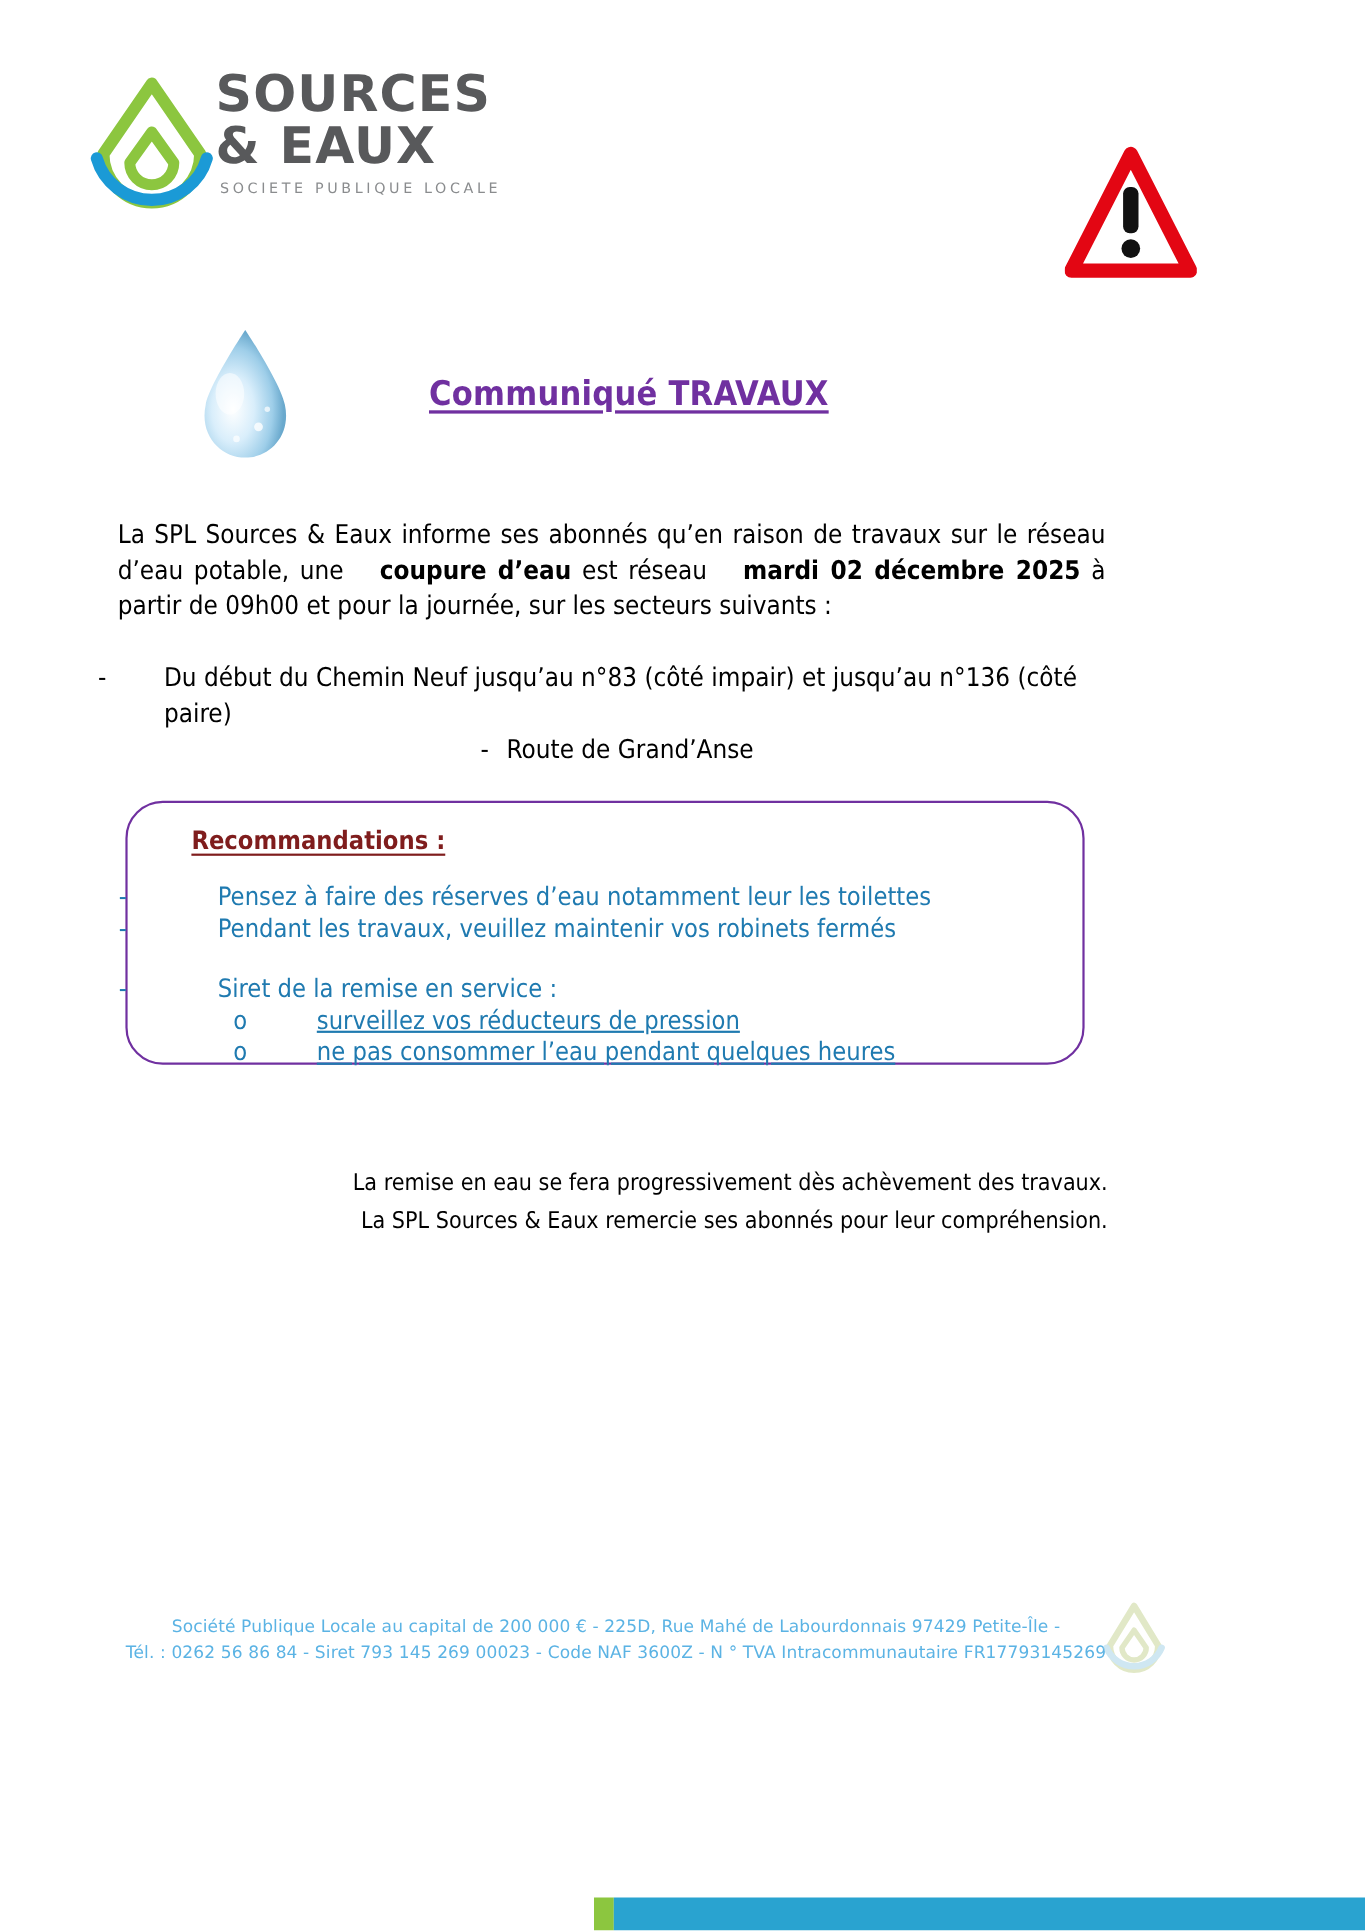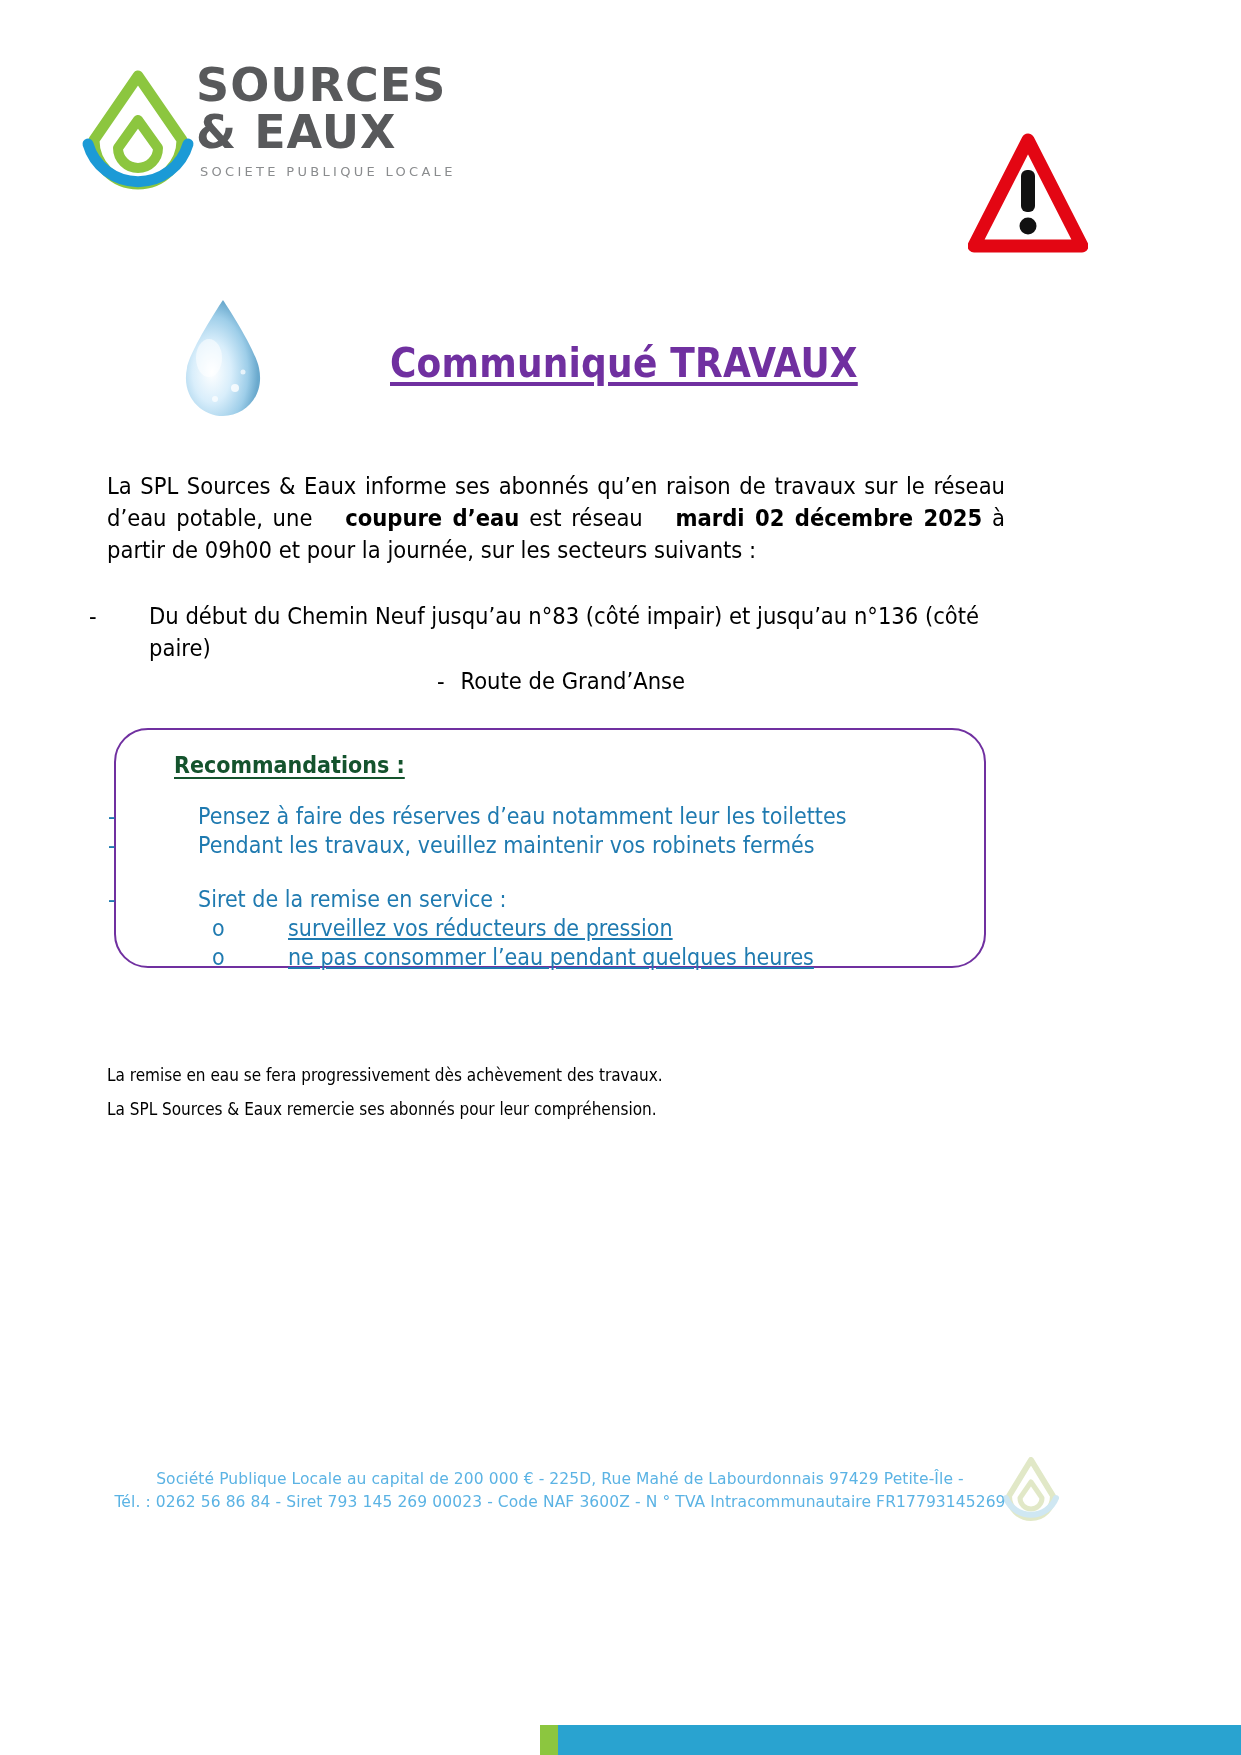--- a/index.html
+++ b/index.html
@@ -73,21 +73,21 @@
     position: absolute;
     left: 175px;
     top: 296px;
     width: 96px;
     height: 125px;
   }
   .doc-title {
     position: absolute;
     left: 390px;
     top: 340px;
-    font-size: 40px;
+    font-size: 31px;
     font-weight: bold;
     color: #7030a0;
     text-decoration: underline;
     text-underline-offset: 5px;
     letter-spacing: 0.2px;
     white-space: nowrap;
   }
 
   
   .intro {
@@ -137,21 +137,21 @@
     border: 2.5px solid #7030a0;
     border-radius: 34px;
     box-sizing: border-box;
   }
   .reco-title {
     position: absolute;
     left: 58px;
     top: 22px;
     font-size: 23px;
     font-weight: bold;
-    color: #14532d;
+    color: #7f1d1d;
     text-decoration: underline;
     text-underline-offset: 4px;
   }
   .reco-items {
     position: absolute;
     left: 22px;
     top: 72px;
     width: 820px;
     color: #1f7ab0;
     font-size: 23px;
@@ -173,23 +173,24 @@
     text-decoration: underline;
   }
   .circ { display: inline-block; width: 38px; }
 
   
   .closing {
     position: absolute;
     left: 107px;
     top: 1058px;
     width: 900px;
-    font-size: 17px;
+    font-size: 21px;
     line-height: 34px;
     color: #000;
+    text-align: right;
   }
   .closing span { display: block; }
 
   
   .footer-text {
     position: absolute;
     left: 0;
     top: 1468px;
     width: 1120px;
     text-align: center;

